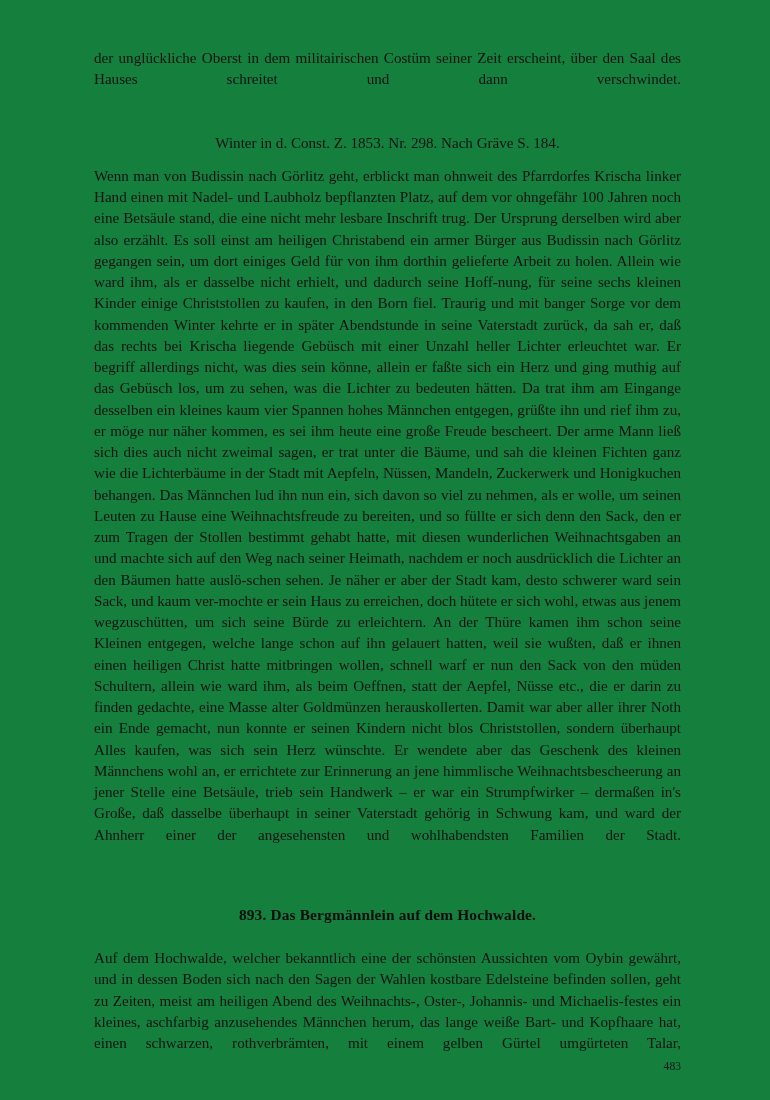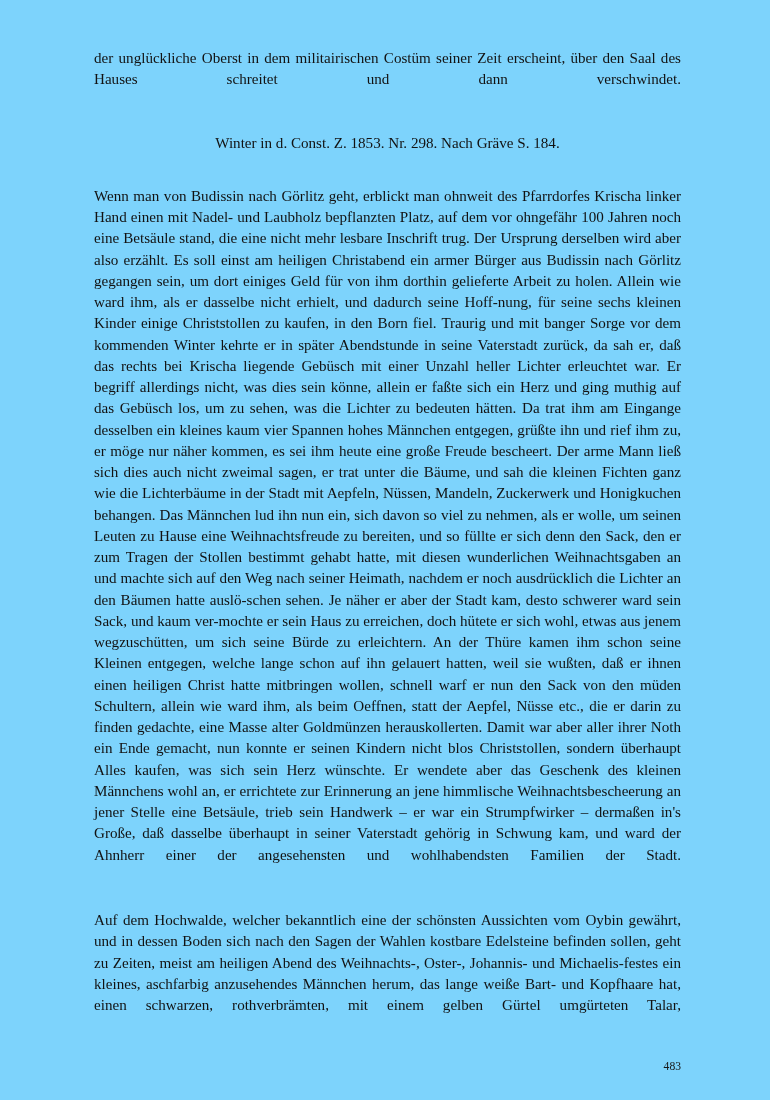--- a/index.html
+++ b/index.html
@@ -13,21 +13,21 @@
     font-family: "Liberation Serif", "DejaVu Serif", serif;
     color: #1a1a1a;
     overflow: hidden;
   }
   .page {
     position: relative;
     width: 770px;
     height: 1100px;
     box-sizing: border-box;
     padding: 48px 89px 12px 94px;
-    background: #7dd3fc;
+    background: #15803d;
   }
   .body-text {
     font-size: 15.1px;
     line-height: 21.25px;
     text-align: justify;
     text-justify: inter-word;
     hyphens: manual;
     -webkit-hyphens: manual;
     margin: 0;
     color: #121212;
@@ -51,21 +51,21 @@
     font-size: 15.1px;
     line-height: 21px;
     margin: 0;
     color: #121212;
   }
   .source-gap-1 { margin-top: 21px; font-family: Liberation Serif, serif; }
   .source-gap-2 { margin-top: 21px; }
   .source-line i {
     font-style: italic;
   }
-  .para-gap-1 { margin-top: 32px; }
+  .para-gap-1 { margin-top: 12px; }
   .para-gap-2 { margin-top: 23px; }
   .page-number {
     position: absolute;
     right: 89px;
     bottom: 27px;
     font-size: 11.6px;
     line-height: 13px;
     color: #161616;
     text-align: right;
   }
@@ -81,19 +81,20 @@
 
 <div class="page">
 
   <p class="body-text continued-para">der unglückliche Oberst in dem militairischen Costüm seiner Zeit erscheint, über den Saal des Hauses schreitet und dann verschwindet.</p>
 
 
   <p class="source-line source-gap-1">Winter in d. Const. Z. 1853. Nr. 298. Nach Gräve S. 184.</p>
 
   <p class="body-text para-gap-1">Wenn man von Budissin nach Görlitz geht, erblickt man ohnweit des Pfarrdorfes Krischa linker Hand einen mit Nadel- und Laubholz bepflanzten Platz, auf dem vor ohngefähr 100 Jahren noch eine Betsäule stand, die eine nicht mehr lesbare Inschrift trug. Der Ursprung derselben wird aber also erzählt. Es soll einst am heiligen Christabend ein armer Bürger aus Budissin nach Görlitz gegangen sein, um dort einiges Geld für von ihm dorthin gelieferte Arbeit zu holen. Allein wie ward ihm, als er dasselbe nicht erhielt, und dadurch seine Hoff-nung, für seine sechs kleinen Kinder einige Christstollen zu kaufen, in den Born fiel. Traurig und mit banger Sorge vor dem kommenden Winter kehrte er in später Abendstunde in seine Vaterstadt zurück, da sah er, daß das rechts bei Krischa liegende Gebüsch mit einer Unzahl heller Lichter erleuchtet war. Er begriff allerdings nicht, was dies sein könne, allein er faßte sich ein Herz und ging muthig auf das Gebüsch los, um zu sehen, was die Lichter zu bedeuten hätten. Da trat ihm am Eingange desselben ein kleines kaum vier Spannen hohes Männchen entgegen, grüßte ihn und rief ihm zu, er möge nur näher kommen, es sei ihm heute eine große Freude bescheert. Der arme Mann ließ sich dies auch nicht zweimal sagen, er trat unter die Bäume, und sah die kleinen Fichten ganz wie die Lichterbäume in der Stadt mit Aepfeln, Nüssen, Mandeln, Zuckerwerk und Honigkuchen behangen. Das Männchen lud ihn nun ein, sich davon so viel zu nehmen, als er wolle, um seinen Leuten zu Hause eine Weihnachtsfreude zu bereiten, und so füllte er sich denn den Sack, den er zum Tragen der Stollen bestimmt gehabt hatte, mit diesen wunderlichen Weihnachtsgaben an und machte sich auf den Weg nach seiner Heimath, nachdem er noch ausdrücklich die Lichter an den Bäumen hatte auslö-schen sehen. Je näher er aber der Stadt kam, desto schwerer ward sein Sack, und kaum ver-mochte er sein Haus zu erreichen, doch hütete er sich wohl, etwas aus jenem wegzuschütten, um sich seine Bürde zu erleichtern. An der Thüre kamen ihm schon seine Kleinen entgegen, welche lange schon auf ihn gelauert hatten, weil sie wußten, daß er ihnen einen heiligen Christ hatte mitbringen wollen, schnell warf er nun den Sack von den müden Schultern, allein wie ward ihm, als beim Oeffnen, statt der Aepfel, Nüsse etc., die er darin zu finden gedachte, eine Masse alter Goldmünzen herauskollerten. Damit war aber aller ihrer Noth ein Ende gemacht, nun konnte er seinen Kindern nicht blos Christstollen, sondern überhaupt Alles kaufen, was sich sein Herz wünschte. Er wendete aber das Geschenk des kleinen Männchens wohl an, er errichtete zur Erinnerung an jene himmlische Weihnachtsbescheerung an jener Stelle eine Betsäule, trieb sein Handwerk – er war ein Strumpfwirker – dermaßen in's Große, daß dasselbe überhaupt in seiner Vaterstadt gehörig in Schwung kam, und ward der Ahnherr einer der angesehensten und wohlhabendsten Familien der Stadt.</p>
 
+  <h2 class="heading heading-gap-top-2">893. Das Bergmännlein auf dem Hochwalde.</h2>
 
 
   <p class="body-text para-gap-2">Auf dem Hochwalde, welcher bekanntlich eine der schönsten Aussichten vom Oybin gewährt, und in dessen Boden sich nach den Sagen der Wahlen kostbare Edelsteine befinden sollen, geht zu Zeiten, meist am heiligen Abend des Weihnachts-, Oster-, Johannis- und Michaelis-festes ein kleines, aschfarbig anzusehendes Männchen herum, das lange weiße Bart- und Kopfhaare hat, einen schwarzen, rothverbrämten, mit einem gelben Gürtel umgürteten Talar,</p>
 
   <div class="page-number">483</div>
 
 </div>
 
 </body></html>

